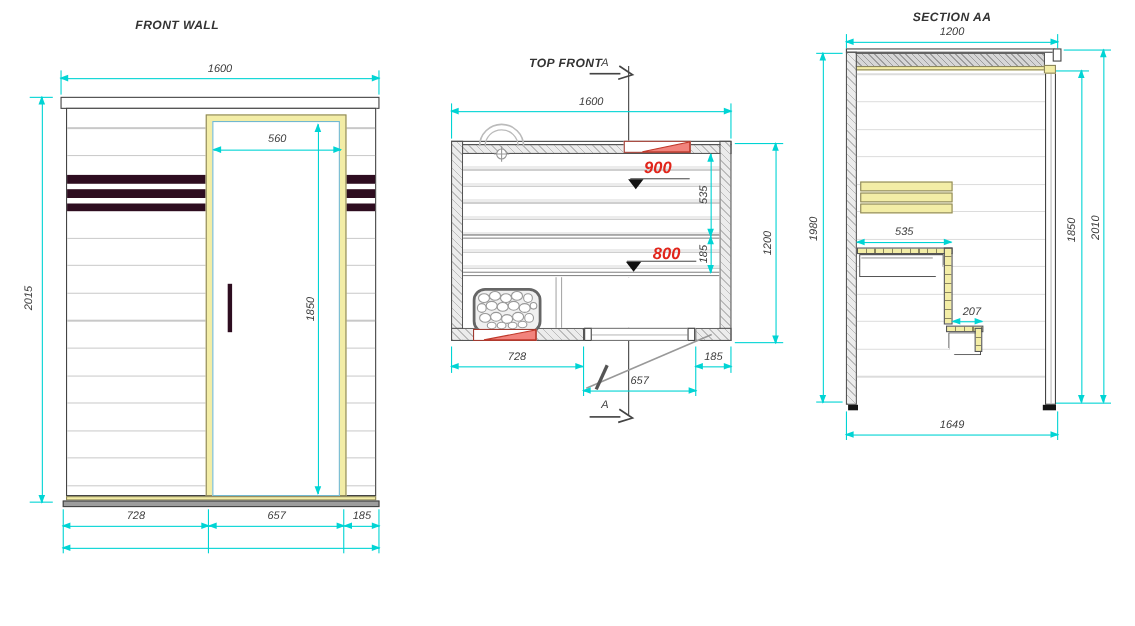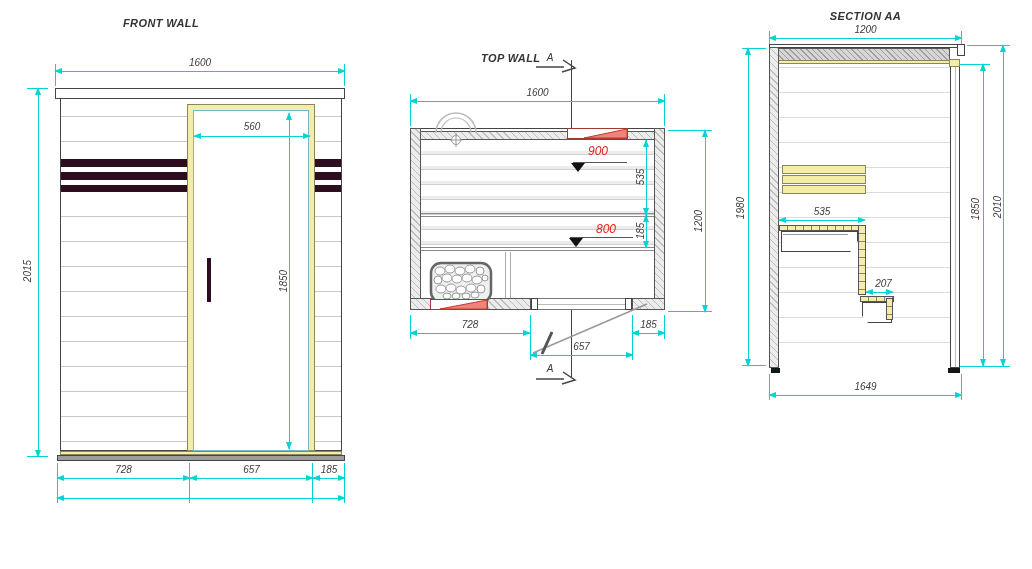--- a/index.html
+++ b/index.html
@@ -6,21 +6,21 @@
     --dim:#00d4d4; --red:#e1251b; --wood:#f3eda6; --dark:#2e0d20;
   }
   html,body{margin:0;padding:0;background:#fff;}
   #canvas{position:relative;width:1032px;height:569px;background:#fff;overflow:hidden;
           font-family:"Liberation Sans",sans-serif;}
   .t{position:absolute;font-style:italic;white-space:nowrap;}
   .title{font-weight:bold;font-size:11px;color:#333;letter-spacing:.4px;}
   .dl{position:absolute;font-style:italic;font-size:10px;color:#3c3c3c;text-align:center;white-space:nowrap;}
   .dlv{position:absolute;font-style:italic;font-size:10px;color:#3c3c3c;white-space:nowrap;
        transform:translate(-50%,-50%) rotate(-90deg);}
-  .redlbl{color:var(--red);font-weight:normal;font-size:12px;}
+  .redlbl{color:var(--red);font-weight:bold;font-size:15px;}
   .dh,.dv{position:absolute;background:var(--dim);}
   .dh{height:1px;}
   .dv{width:1px;}
   .dh::before{content:"";position:absolute;left:-1px;top:-3px;width:0;height:0;
     border-top:3px solid transparent;border-bottom:3px solid transparent;border-right:8px solid var(--dim);}
   .dh::after{content:"";position:absolute;right:-1px;top:-3px;width:0;height:0;
     border-top:3px solid transparent;border-bottom:3px solid transparent;border-left:8px solid var(--dim);}
   .dv::before{content:"";position:absolute;top:-1px;left:-3px;width:0;height:0;
     border-left:3px solid transparent;border-right:3px solid transparent;border-bottom:8px solid var(--dim);}
   .dv::after{content:"";position:absolute;bottom:-1px;left:-3px;width:0;height:0;
@@ -94,21 +94,21 @@
     <div class="dh" style="left:57px;top:478px;width:133px;"></div>
     <div class="dl" style="left:57px;top:464px;width:133px;">728</div>
     <div class="dh" style="left:190px;top:478px;width:123px;"></div>
     <div class="dl" style="left:190px;top:464px;width:123px;">657</div>
     <div class="dh" style="left:313px;top:478px;width:32px;"></div>
     <div class="dl" style="left:305px;top:464px;width:48px;">185</div>
     <div class="dh" style="left:57px;top:498px;width:288px;"></div>
   </div>
 
   <div style="position:absolute;inset:0;">
-    <div class="t title" style="left:481px;top:52px;">TOP WALL</div>
+    <div class="t title" style="left:481px;top:52px;">TOP FRONT</div>
 
     <div class="ln" style="left:571px;top:60px;width:1px;height:318px;background:#444;"></div>
     <svg style="left:534px;top:58px;" width="44" height="22" viewBox="0 0 44 22">
       <path d="M2 9 H30" stroke="#444" stroke-width="1.5" fill="none"></path>
       <path d="M29 2 L41 10 L28 14" stroke="#444" stroke-width="1.5" fill="none"></path>
     </svg>
     <div class="dl" style="left:544px;top:52px;width:12px;">A</div>
     <svg style="left:534px;top:366px;" width="44" height="22" viewBox="0 0 44 22">
       <path d="M2 13 H30" stroke="#444" stroke-width="1.5" fill="none"></path>
       <path d="M29 6 L41 14 L28 18" stroke="#444" stroke-width="1.5" fill="none"></path>

